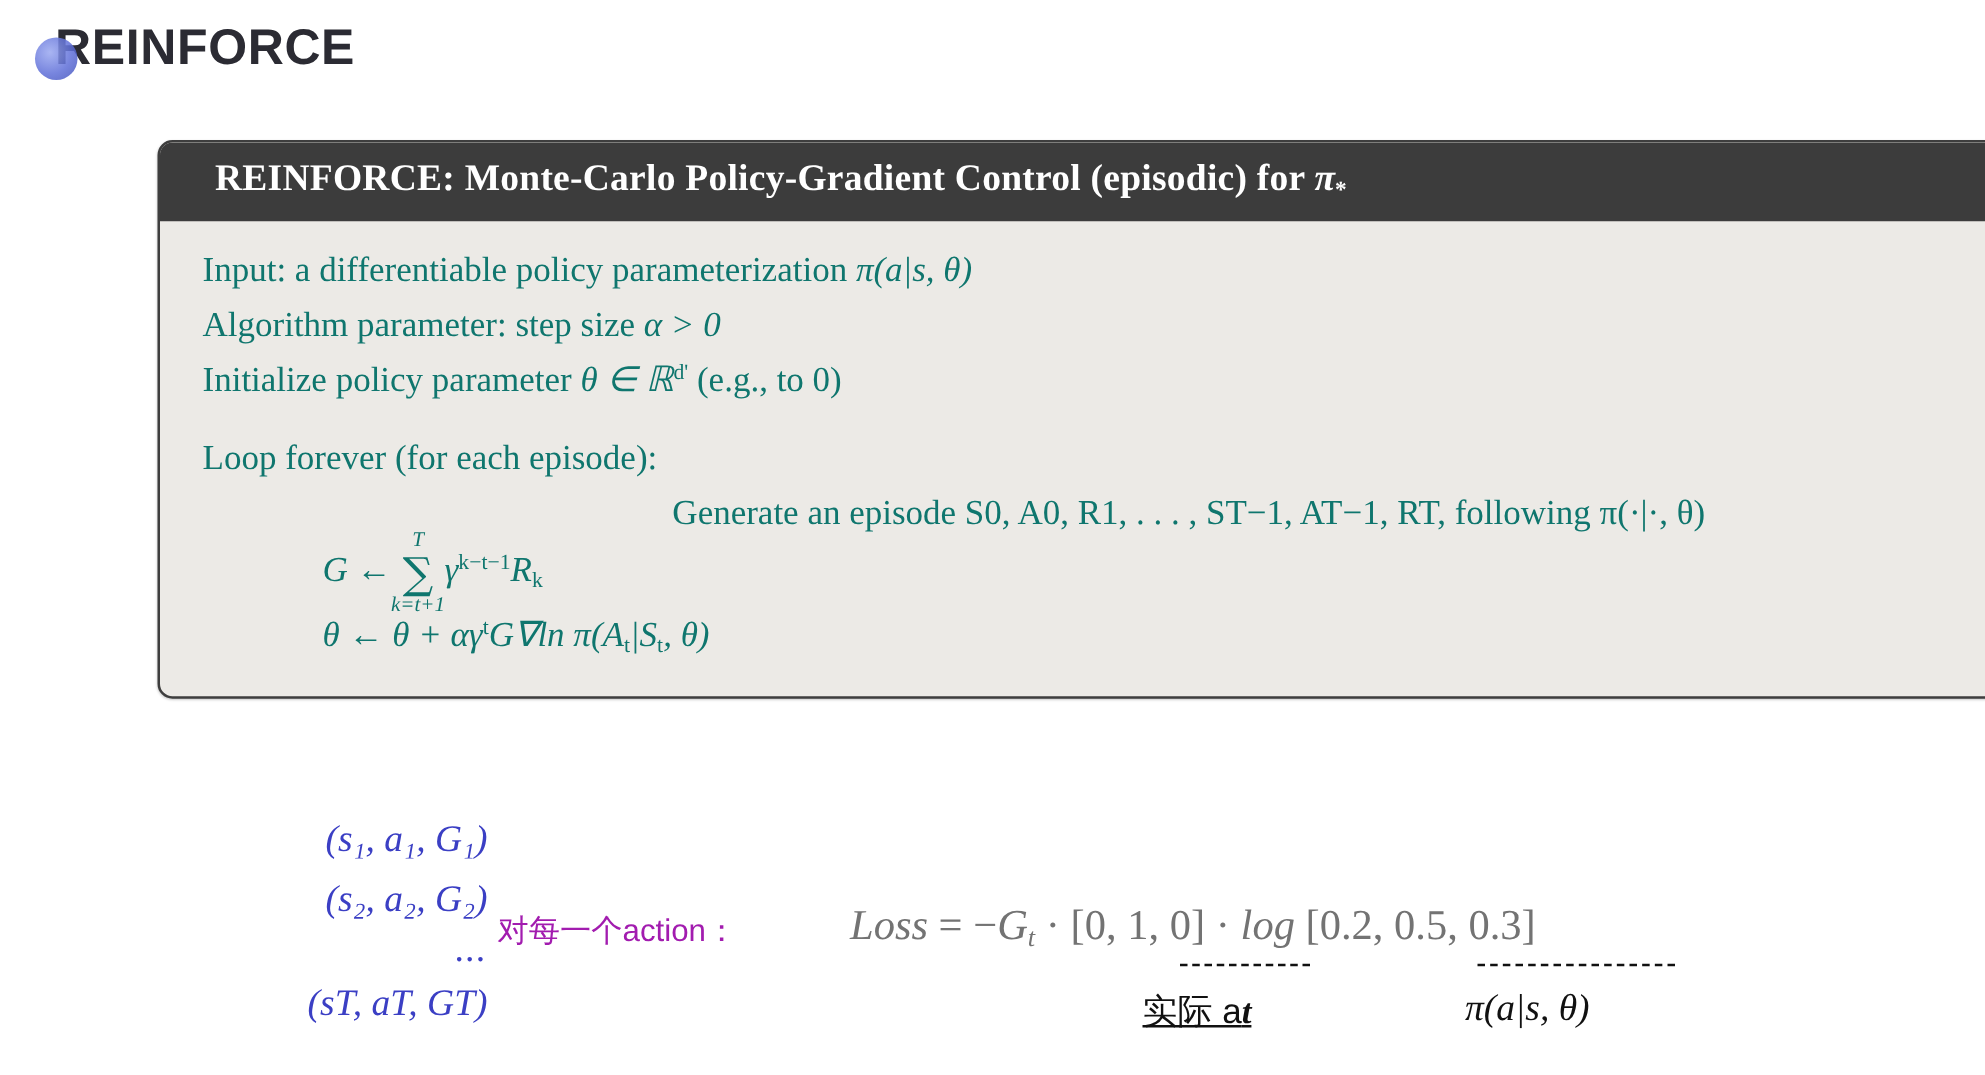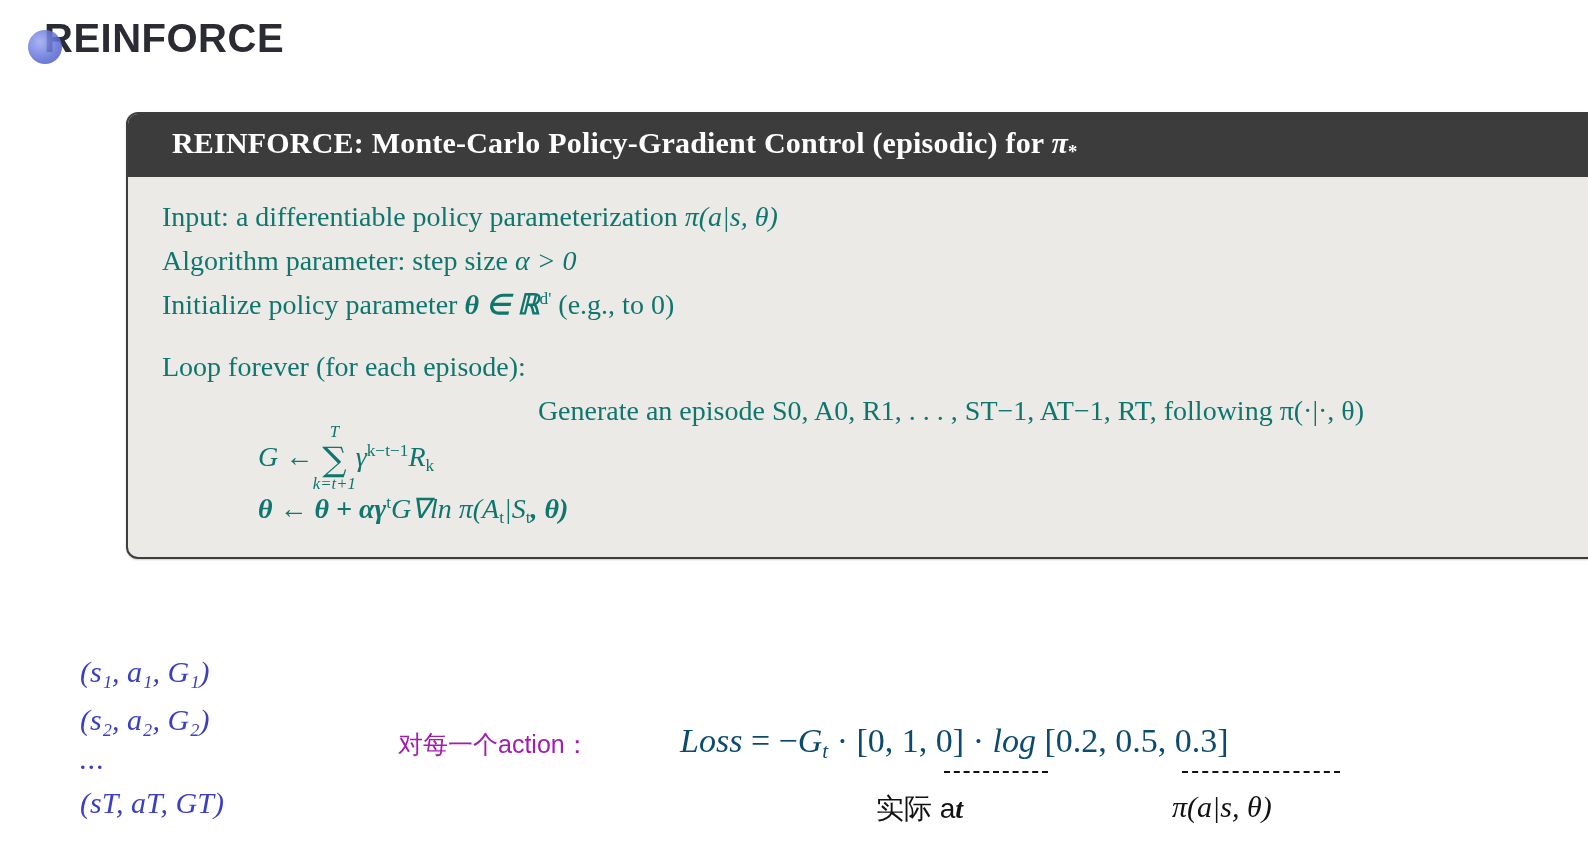--- a/index.html
+++ b/index.html
@@ -65,21 +65,21 @@
     color: #0f766e;
     line-height: 1.57;
     position: relative;
   }
   .ln { white-space: nowrap; }
   .indent1 { padding-left: 48px; text-align: center; }
   .indent2 { padding-left: 96px; }
   .gap { height: 18px; }
 
   i.v { font-style: italic; }
-  .bi { font-style: italic; font-weight: bold; }
+  .bi { font-style: italic; font-weight: normal; }
   .sub { font-size: 0.62em; vertical-align: -0.28em; }
   .sup { font-size: 0.62em; vertical-align: 0.55em; }
 
   
   .sum {
     display: inline-block;
     position: relative;
     vertical-align: -0.18em;
     margin: 0 2px;
   }
@@ -119,26 +119,26 @@
     width: 247px;
     height: 56px;
     border: 3px solid #2b3a80;
     border-radius: 50%;
     pointer-events: none;
   }
 
   
   #traj {
     position: absolute;
-    left: 80px;
+    left: 100px;
     top: 648px;
     color: #3b3fc4;
     font-size: 30px;
     font-style: italic;
-    text-align: left;
+    text-align: right;
     width: 290px;
     line-height: 1.6;
   }
   #traj .dots {
     font-style: normal;
     letter-spacing: 3px;
     font-weight: bold;
     font-size: 22px;
   }
 
@@ -150,45 +150,46 @@
     font-family: "Liberation Sans", sans-serif;
     font-size: 25px;
     color: #a21caf;
   }
   #loss-eq {
     position: absolute;
     left: 680px;
     top: 722px;
     font-size: 34px;
     font-style: italic;
-    color: #0c4a6e;
+    color: #737373;
     white-space: nowrap;
   }
   #loss-eq .up { font-style: normal; }
   #underline-a {
     position: absolute;
     left: 944px;
     top: 771px;
     width: 104px;
     border-top: 2px dashed #111;
   }
   #underline-b {
     position: absolute;
     left: 1182px;
     top: 771px;
     width: 158px;
     border-top: 2px dashed #111;
   }
   #label-a {
     position: absolute;
-    left: 876px;
+    left: 914px;
     top: 790px;
     font-size: 28px;
     font-family: "Liberation Sans", sans-serif;
     color: #111;
+    text-decoration: underline;
   }
   #label-a .it { font-family: "Liberation Serif", serif; font-style: italic; font-weight: bold; }
   #label-b {
     position: absolute;
     left: 1172px;
     top: 790px;
     font-size: 30px;
     font-style: italic;
     color: #111;
   }

